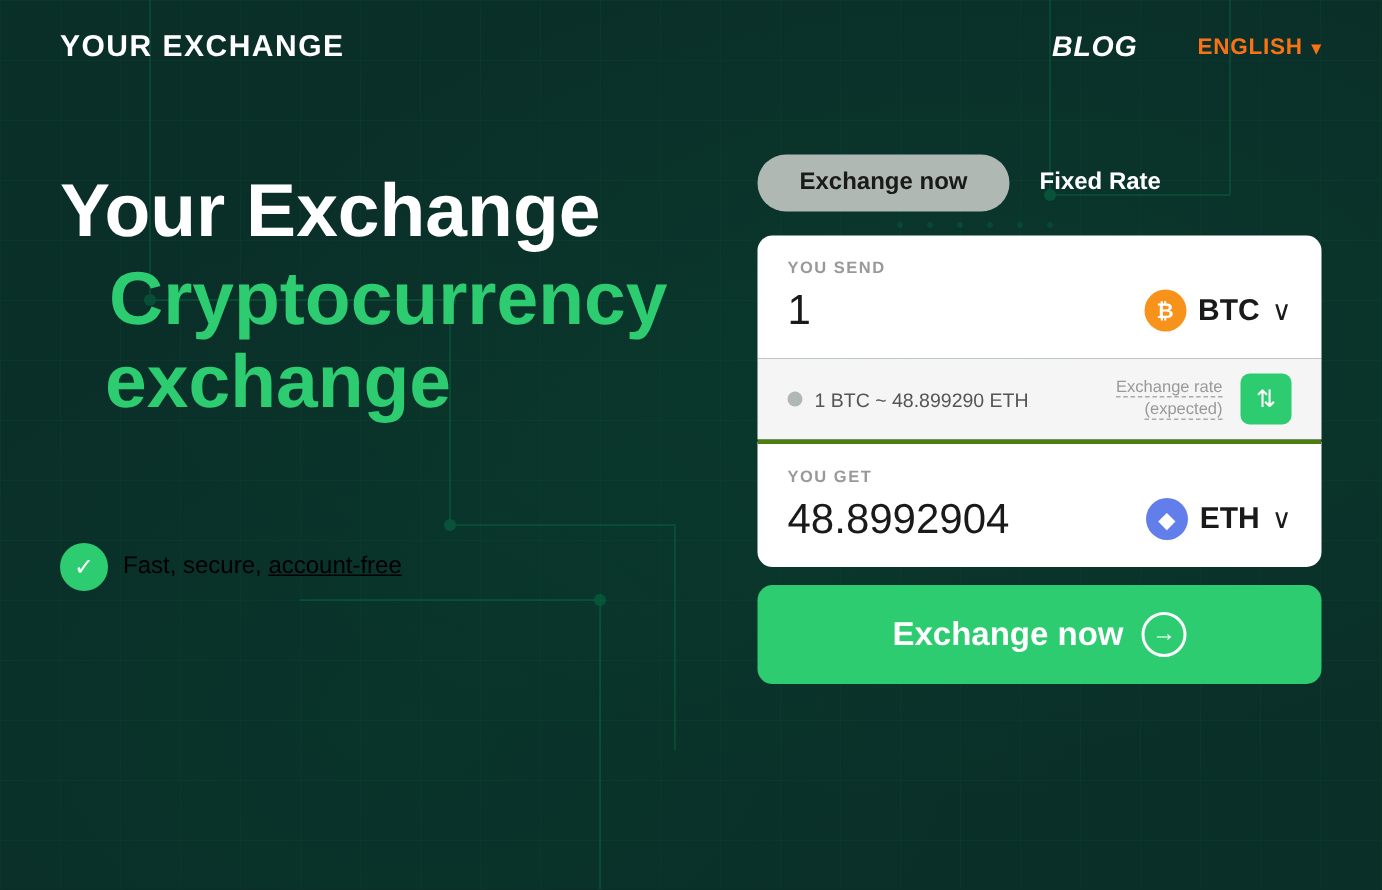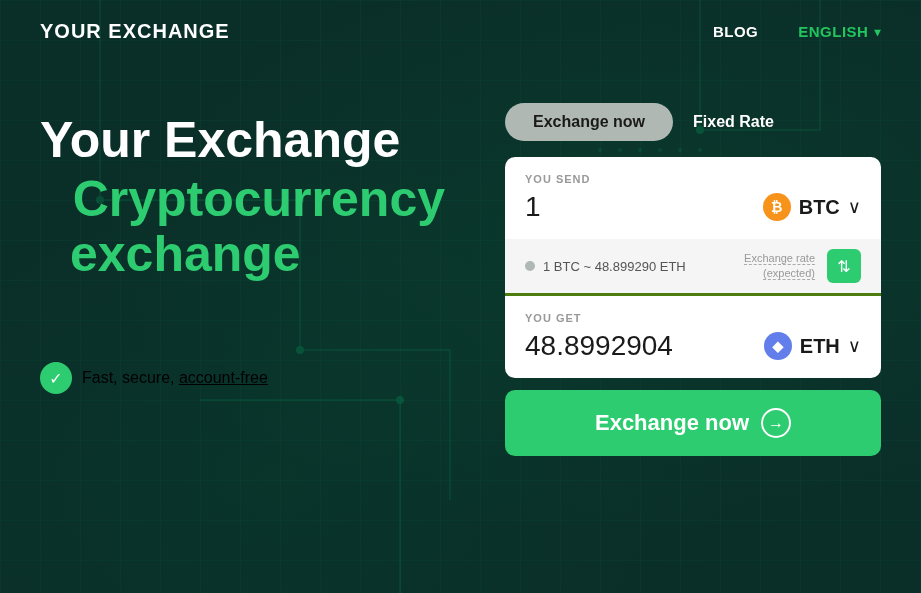--- a/index.html
+++ b/index.html
@@ -59,31 +59,32 @@
     }
 
     .nav-right {
       display: flex;
       align-items: center;
       gap: 40px;
     }
 
     .nav-blog {
       color: #ffffff;
-      font-size: 15px;
+      font-size: 19px;
       font-weight: 600;
       cursor: pointer;
       letter-spacing: 0.5px;
+      font-style: italic;
     }
 
     .nav-lang {
       display: flex;
       align-items: center;
       gap: 6px;
-      color: #22c55e;
+      color: #f97316;
       font-size: 15px;
       font-weight: 600;
       cursor: pointer;
       letter-spacing: 0.5px;
     }
 
     .chevron-down {
       font-size: 12px;
     }
 

